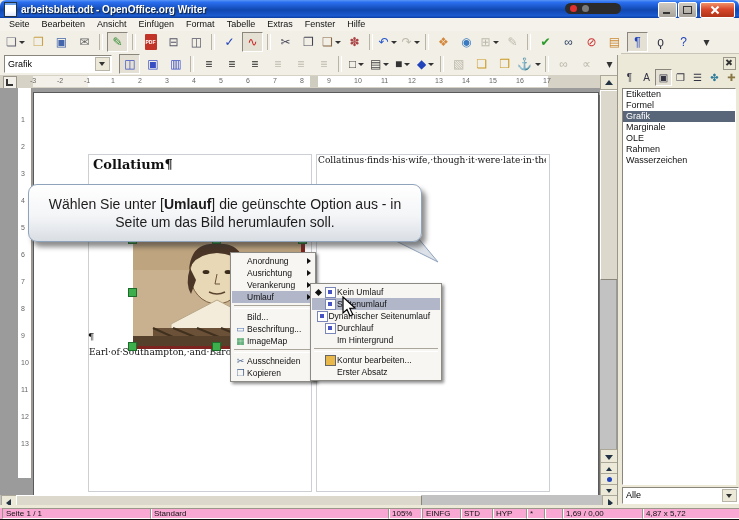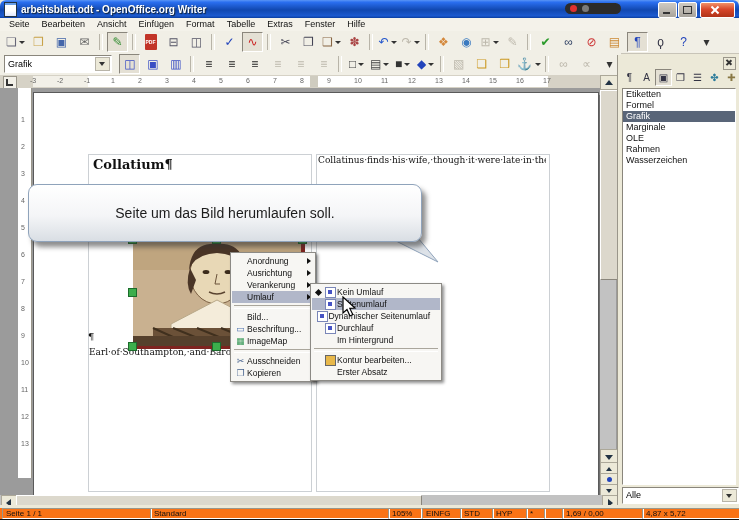--- a/index.html
+++ b/index.html
@@ -127,21 +127,21 @@
   #fs-list{position:absolute;left:4px;top:33px;width:112px;height:395px;background:#fff;
     border:1px solid;border-color:#8a867c #fff #fff #8a867c;overflow:hidden;}
   .fs-item{height:11px;line-height:11px;font-size:9px;padding-left:3px;color:#111;}
   .fs-item.selected{background:#596578;color:#fff;}
   #filter-combo{position:absolute;left:4px;top:432px;width:112px;height:15px;background:#fff;
     border:1px solid;border-color:#8a867c #fff #fff #8a867c;font-size:9px;line-height:14px;padding-left:3px;}
   #filter-combo .cb-arrow{position:absolute;right:1px;top:1px;width:13px;height:11px;background:#ece9d8;border:1px solid #b8b4a8;}
   #filter-combo .cb-arrow::after{content:"";position:absolute;left:3px;top:4px;width:0;height:0;
     border-left:3px solid transparent;border-right:3px solid transparent;border-top:4px solid #333;}
   
-  #statusbar{position:absolute;left:0;top:508px;width:739px;height:11px;background:#f97316;}
+  #statusbar{position:absolute;left:0;top:508px;width:739px;height:11px;background:#f9a8d4;}
   .sfield{position:absolute;top:0;height:9px;line-height:9px;font-size:8px;padding:0 3px;color:#111;
     border:1px solid;border-color:#9a968a #fff #fff #9a968a;}
   #bottom-strip{position:absolute;left:0;top:519px;width:739px;height:1px;background:#111;}
   #win-bottom{position:absolute;left:0;top:505px;width:739px;height:3px;background:#ECE9D8;}
   
   #cursor{position:absolute;left:340px;top:296px;z-index:60;}
 </style>
 </head>
 <body>
 
@@ -429,20 +429,21 @@
     <i class="handle" style="left:-5px;bottom:-5px;" data-name="resize-handle"></i>
     <i class="handle" style="left:79px;bottom:-5px;" data-name="resize-handle"></i>
     <i class="handle" style="right:-6px;bottom:-5px;" data-name="resize-handle"></i>
   </div>
 
   <svg id="co-tail" width="56" height="28" data-name="callout-tail">
     <polygon points="2,0 50,24 30,0" fill="#dde2e8" stroke="#8fa3bb" stroke-width="1"></polygon>
   </svg>
   <div id="callout" data-name="instruction-callout">
 
+  <div class="co-line" data-name="callout-line"><span>Wählen Sie unter [</span><b class="co-b">Umlauf</b><span>] die geünschte Option aus - in</span></div>
       <div class="co-line" data-name="callout-line"><span>Seite um das Bild herumlaufen soll.</span><b class="co-b"></b><span></span></div>
     </div>
 
   <div id="ctxmenu" class="menu" data-name="context-menu">
 
   <div class="mi submenu" data-name="ctx-anordnung">
         <span class="ic">
           <em class="glyph" data-name="menu-item-icon"></em>
         </span>
         <span class="lab">Anordnung</span>

